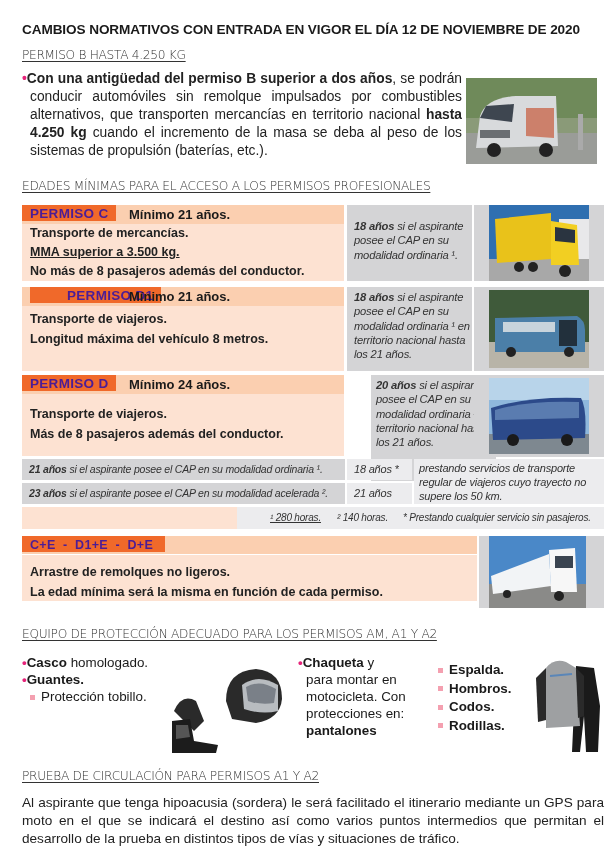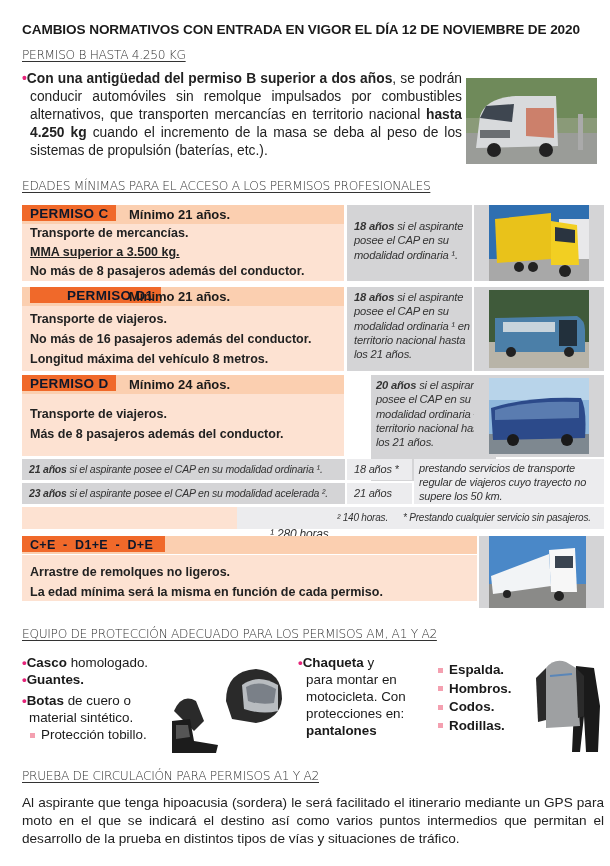--- a/index.html
+++ b/index.html
@@ -11,21 +11,21 @@
              text-underline-offset: 2px; color: #333; white-space: nowrap; letter-spacing: -0.3px; font-weight: 300;}
   .bullet-dot { color: #e6247a; font-weight: bold; }
   .para { font-size: 13.8px; line-height: 18px; text-align: justify; color: #222; }
   .photo { border-radius: 0; overflow: hidden; }
 
   
   .hdrcell { background: #fbcfb0; }
   .bodycell { background: #fde2d2; }
   .greycell { background: #d4d4d6; }
   .lightgrey { background: #ececee; }
-  .badge { background: #f0692a; color: #0f172a; font-weight: bold; font-size: 13.5px; letter-spacing: 0.3px; padding: 0 8px; height: 16px; line-height: 18px; }
+  .badge { background: #f0692a; color: #4c1d95; font-weight: bold; font-size: 13.5px; letter-spacing: 0.3px; padding: 0 8px; height: 16px; line-height: 18px; }
   .minage { font-weight: bold; font-size: 13px; }
   .bodytxt { font-weight: bold; font-size: 12.5px; line-height: 20px; color: #222; }
   .sidetxt { font-style: italic; font-size: 11.2px; line-height: 14.3px; color: #333; letter-spacing: -0.2px; }
   .sidetxt b { font-weight: bold; }
   .smalltxt { font-style: italic; font-size: 10.5px; color: #333; letter-spacing: -0.2px; white-space: nowrap; }
   .sq { display: inline-block; width: 5px; height: 5px; background: #f4a0b0; margin-right: 6px; vertical-align: middle; }
   .eq { font-size: 13.4px; line-height: 17px; }
   .eq b { font-weight: bold; }
 </style>
 </head>
@@ -81,21 +81,20 @@
   </svg>
 </div>
 
 <div class="abs" style="left:22px; top:287px; width:322px; height:20px;">
   <div class="hdrcell" style="position:absolute; left:0; top:0; width:322px; height:19px;"></div>
   <div class="badge" style="position:absolute; left:8px; top:0;padding-left:37px;">PERMISO D1</div>
   <div class="minage" style="position:absolute; left:107px; top:2px;"><span>Mínimo 21 años</span>.</div>
 </div>
 <div class="abs bodycell bodytxt" style="left:22px; top:306px; width:314px; height:62px; padding:3px 0 0 8px; box-sizing:content-box;">
   <div>Transporte de viajeros.</div>
-  <div>No más de 16 pasajeros además del conductor.</div>
   <div>Longitud máxima del vehículo 8 metros.</div>
 </div>
 <div class="abs greycell sidetxt" style="left:347px; top:287px; width:125px; height:84px; padding:3px 0 0 7px; box-sizing:border-box;">
   <b>18 años</b><span> si el aspirante posee el CAP en su modalidad ordinaria ¹ en territorio nacional hasta los 21 años.</span>
 </div>
 <div class="abs greycell" style="left:474px; top:287px; width:130px; height:84px;">
   <svg style="position:absolute; left:15px; top:3px;" width="100" height="78" viewBox="0 0 100 78">
     <rect width="100" height="78" fill="#3f5a3a"></rect>
     <rect y="52" width="100" height="26" fill="#b8b4a8"></rect>
     <path d="M6 28 L88 26 Q96 30 96 40 L96 62 L6 62 Z" fill="#4b7fa8"></path>
@@ -135,21 +134,21 @@
 </div>
 <div class="abs lightgrey smalltxt" style="left:347px; top:459px; width:65px; height:21px; line-height:21px; padding-left:7px; box-sizing:border-box; font-size:11px;">18 años *</div>
 <div class="abs greycell" style="left:22px; top:483px; width:323px; height:21px;">
   <div class="smalltxt" style="position:absolute; left:7px; top:4px;"><b>23 años</b><span> si el aspirante posee el CAP en su modalidad acelerada ².</span></div>
 </div>
 <div class="abs lightgrey smalltxt" style="left:347px; top:483px; width:65px; height:21px; line-height:21px; padding-left:7px; box-sizing:border-box; font-size:11px;">21 años</div>
 <div class="abs lightgrey sidetxt" style="left:414px; top:459px; width:190px; height:45px; padding:2px 0 0 5px; box-sizing:border-box; font-size:11px; line-height:14px;">prestando servicios de transporte regular de viajeros cuyo trayecto no supere los 50 km.</div>
 
 <div class="abs bodycell" style="left:22px; top:507px; width:215px; height:22px;"></div>
 <div class="abs lightgrey" style="left:237px; top:507px; width:367px; height:22px;">
-  <span class="smalltxt" style="position:absolute; left:33px; top:20px; font-size:12px;">¹ 280 horas.</span>
+  <span class="smalltxt" style="position:absolute; left:33px; top:5px; font-size:10px;text-decoration:underline;">¹ 280 horas.</span>
   <span class="smalltxt" style="position:absolute; left:100px; top:5px; font-size:10px;">² 140 horas.</span>
   <span class="smalltxt" style="position:absolute; left:166px; top:5px; font-size:10px;">* Prestando cualquier servicio sin pasajeros.</span>
 </div>
 
 <div class="abs hdrcell" style="left:22px; top:536px; width:455px; height:18px;">
   <div class="badge" style="position:absolute; left:0; top:0; font-size:12.5px; white-space:pre; width:135px; padding:0 0 0 8px;">C+E  -  D1+E  -  D+E</div>
 </div>
 <div class="abs bodycell bodytxt" style="left:22px; top:555px; width:455px; height:46px; padding:7px 0 0 8px; box-sizing:border-box;">
   <div>Arrastre de remolques no ligeros.</div>
   <div>La edad mínima será la misma en función de cada permiso.</div>
@@ -164,21 +163,20 @@
     <circle cx="18" cy="58" r="4" fill="#222"></circle>
       <circle cx="70" cy="60" r="5" fill="#222"></circle>
   </svg>
 </div>
 
 <div class="abs subhead" style="left:22px; top:627px;">EQUIPO DE PROTECCIÓN ADECUADO PARA LOS PERMISOS AM, A1 Y A2</div>
 
 <div class="abs eq" style="left:22px; top:654px; width:150px;">
   <div><span class="bullet-dot">•</span><b>Casco</b><span> homologado.</span></div>
   <div><span class="bullet-dot">•</span><b>Guantes.</b><span></span></div>
-  <div style="margin-top:4px; padding-left:7px; text-indent:-7px; width:130px;"><span class="bullet-dot">•</span><b>Botas</b><span> de cuero o material sintético.</span></div>
   <div style="padding-left:8px;"><span class="sq"></span><span>Protección tobillo.</span></div>
 </div>
 
 <div class="abs" style="left:164px; top:691px; width:58px; height:64px;">
   <svg width="58" height="64" viewBox="0 0 58 64">
     <path d="M10 20 Q18 2 32 10 L40 30 L30 40 Z" fill="#2a2a2a"></path>
     <path d="M8 30 L26 28 L30 50 L54 54 L52 62 L8 62 Z" fill="#1c1c1c"></path>
     <path d="M12 34 L24 34 L26 46 L12 48 Z" fill="#555"></path>
   </svg>
 </div>

